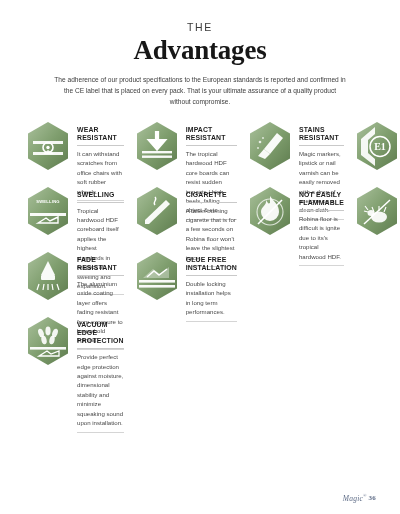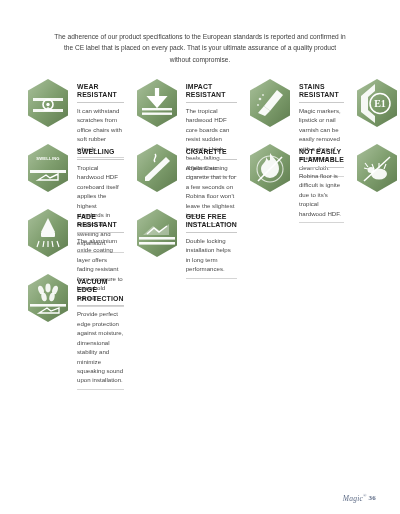--- a/index.html
+++ b/index.html
@@ -142,20 +142,22 @@
     color: #ffffff;
     pointer-events: none;
   }
 </style>
 </head>
 <body>
 
 <div class="page">
 
   <div class="header">
+    <div class="kicker">THE</div>
+    <div class="title">Advantages</div>
     <div class="intro">The adherence of our product specifications to the European standards is reported and confirmed in the CE label that is placed on every pack. That is your ultimate assurance of a quality product without compromise.</div>
   </div>
 
   <div class="grid">
 
     <div class="feature">
       <div class="icon-wrap">
         <div class="hex">
           <svg viewBox="0 0 44 50">
             <defs>

